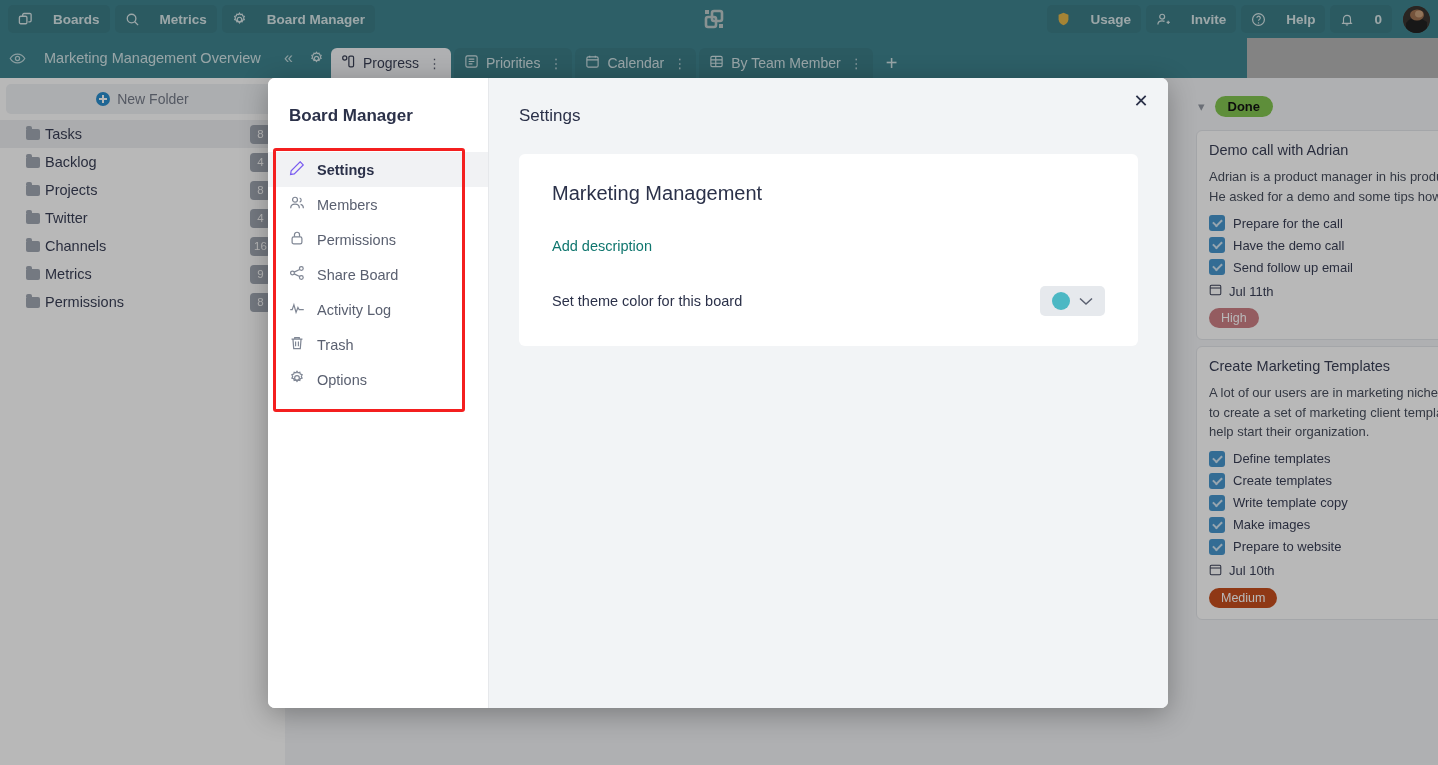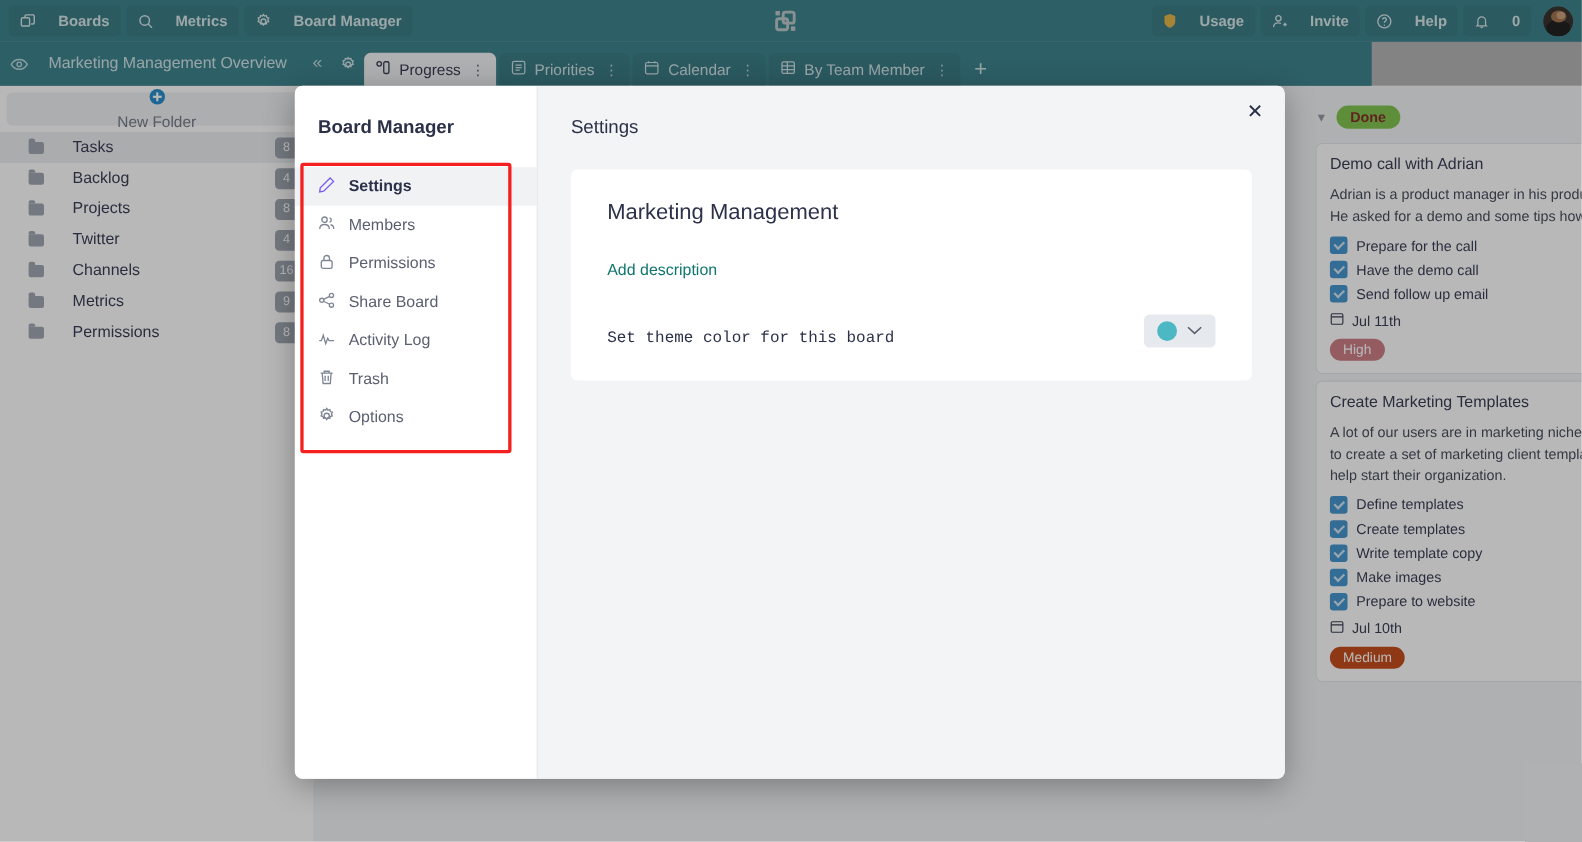--- a/index.html
+++ b/index.html
@@ -61,51 +61,51 @@
   .tab-add { color:#cfe3e6; font-size: 20px; padding: 0 10px; height: 30px; display:flex; align-items:center; cursor:pointer;}
 
   
   .body-wrap { position: absolute; top: 78px; left: 0; width: 1438px; height: 687px; background: #f2f4f6; }
 
   
   .foldersb { position: absolute; top: 0; left: 0; width: 285px; height: 687px; background: #fff; }
   .newfolder {
     margin: 6px; height: 30px; border-radius: 5px; background: #eef0f3;
     display: flex; align-items: center; justify-content: center; gap: 7px;
-    color: #6b7280; font-size: 14px; cursor: pointer; flex-direction: column;
+    color: #6b7280; font-size: 14px; cursor: pointer;
   }
   .plus-circle { width: 14px; height: 14px; border-radius: 50%; background: #1a85c9; position: relative; flex:none;}
   .plus-circle::before, .plus-circle::after {
     content:''; position:absolute; background:#fff;
   }
   .plus-circle::before { left: 3px; top: 6px; width: 8px; height: 2px; }
   .plus-circle::after  { top: 3px; left: 6px; height: 8px; width: 2px; }
   .folder-row {
     display: flex; align-items: center; height: 28px; padding: 0 14px 0 26px;
-    cursor: pointer; gap: 26px;
+    cursor: pointer; gap: 5px;
   }
   .folder-row.sel { background: #eceef1; }
   .folder-name { font-size: 14.5px; color: #2b3149; flex: 1; }
   .folder-count {
     background: #9aa1ad; color: #fff; font-size: 11.5px;
     min-width: 21px; height: 19px; border-radius: 4px;
     display: flex; align-items: center; justify-content: center; padding: 0 4px;
   }
   .fold-ic { width: 14px; height: 11px; background: #9aa1ad; border-radius: 1px 2px 2px 2px; position: relative; flex:none;}
   .fold-ic::before { content:''; position:absolute; top:-3px; left:0; width:6px; height:3px; background:#9aa1ad; border-radius:2px 2px 0 0;}
 
   
   .board { position: absolute; top: 0; left: 285px; width: 1153px; height: 687px; background: #f2f4f6; padding: 10px 0 0 0; display:flex; gap: 14px; }
   .col { width: 330px; flex: none; }
   .col-head {
     display: flex; align-items: center; gap: 10px;
     height: 36px; padding: 0 10px;
   }
   .chev { color:#8b919d; font-size: 13px; }
-  .col-badge { border-radius: 11px; padding: 3px 13px; font-size: 13px; color:#7f1d1d; font-weight: bold;}
+  .col-badge { border-radius: 11px; padding: 3px 13px; font-size: 13px; color:#000000; font-weight: bold;}
   .col-count { margin-left:auto; background:#e8eaed; color:#4b5160; font-size:12.5px; border-radius:4px; padding:2px 7px;}
   .card {
     background: #fff; border: 1px solid #e2e5e9; border-radius: 6px;
     margin: 6px 8px; padding: 11px 12px;
   }
   .card-title { font-size: 14.5px; color: #2b3149; margin-bottom: 9px; }
   .card-desc { font-size: 13px; color: #3b4252; line-height: 1.5; margin-bottom: 9px; }
   .check-row { display:flex; align-items:center; gap:8px; margin: 6px 0; font-size:13px; color:#2b3149;}
   .cbox { width:16px; height:16px; background:#3a8ec9; border-radius:3px; position:relative; flex:none;}
   .cbox::after { content:''; position:absolute; left:4px; top:4px; width:7px; height:4px; border-left:2px solid #cfe4f3; border-bottom:2px solid #cfe4f3; transform: rotate(-45deg);}
@@ -134,21 +134,21 @@
     height: 35px; padding: 0 21px; font-size: 14.5px; color: #5a6070; cursor: pointer;
   }
   .menu-item.active { background: #f1f2f4; color: #2b3149; font-weight: bold; }
   .menu-item svg { flex: none; }
 
   .modal-main { flex: 1; background: #f2f4f6; padding: 28px 30px; border-left: 1px solid #e6e8eb; }
   .modal-main h3 { font-size: 17px; color: #2b3149; font-weight: normal; margin-bottom: 28px; }
   .settings-card { background: #fff; border-radius: 6px; padding: 28px 33px 30px; }
   .board-name { font-size: 20px; color: #2b3149; margin-bottom: 33px; }
   .board-desc { font-size: 14.5px; color: #0f766e; margin-bottom: 32px; }
-  .theme-row { display: flex; align-items: flex-end; font-family: Liberation Mono, monospace; }
+  .theme-row { display: flex; align-items: center; }
   .theme-label { font-size: 14.5px; color: #2b3149; }
   .theme-picker {
     margin-left: auto; display: flex; align-items: center; gap: 9px;
     background: #e6e9ed; border-radius: 5px; padding: 6px 12px; cursor: pointer;
   }
   .theme-dot { width: 18px; height: 18px; border-radius: 50%; }
   .modal-close {
     position: absolute; right: 14px; top: 10px; width: 26px; height: 26px;
     display: flex; align-items: center; justify-content: center;
     color: #2b3149; font-size: 18px; cursor: pointer; z-index: 23;

